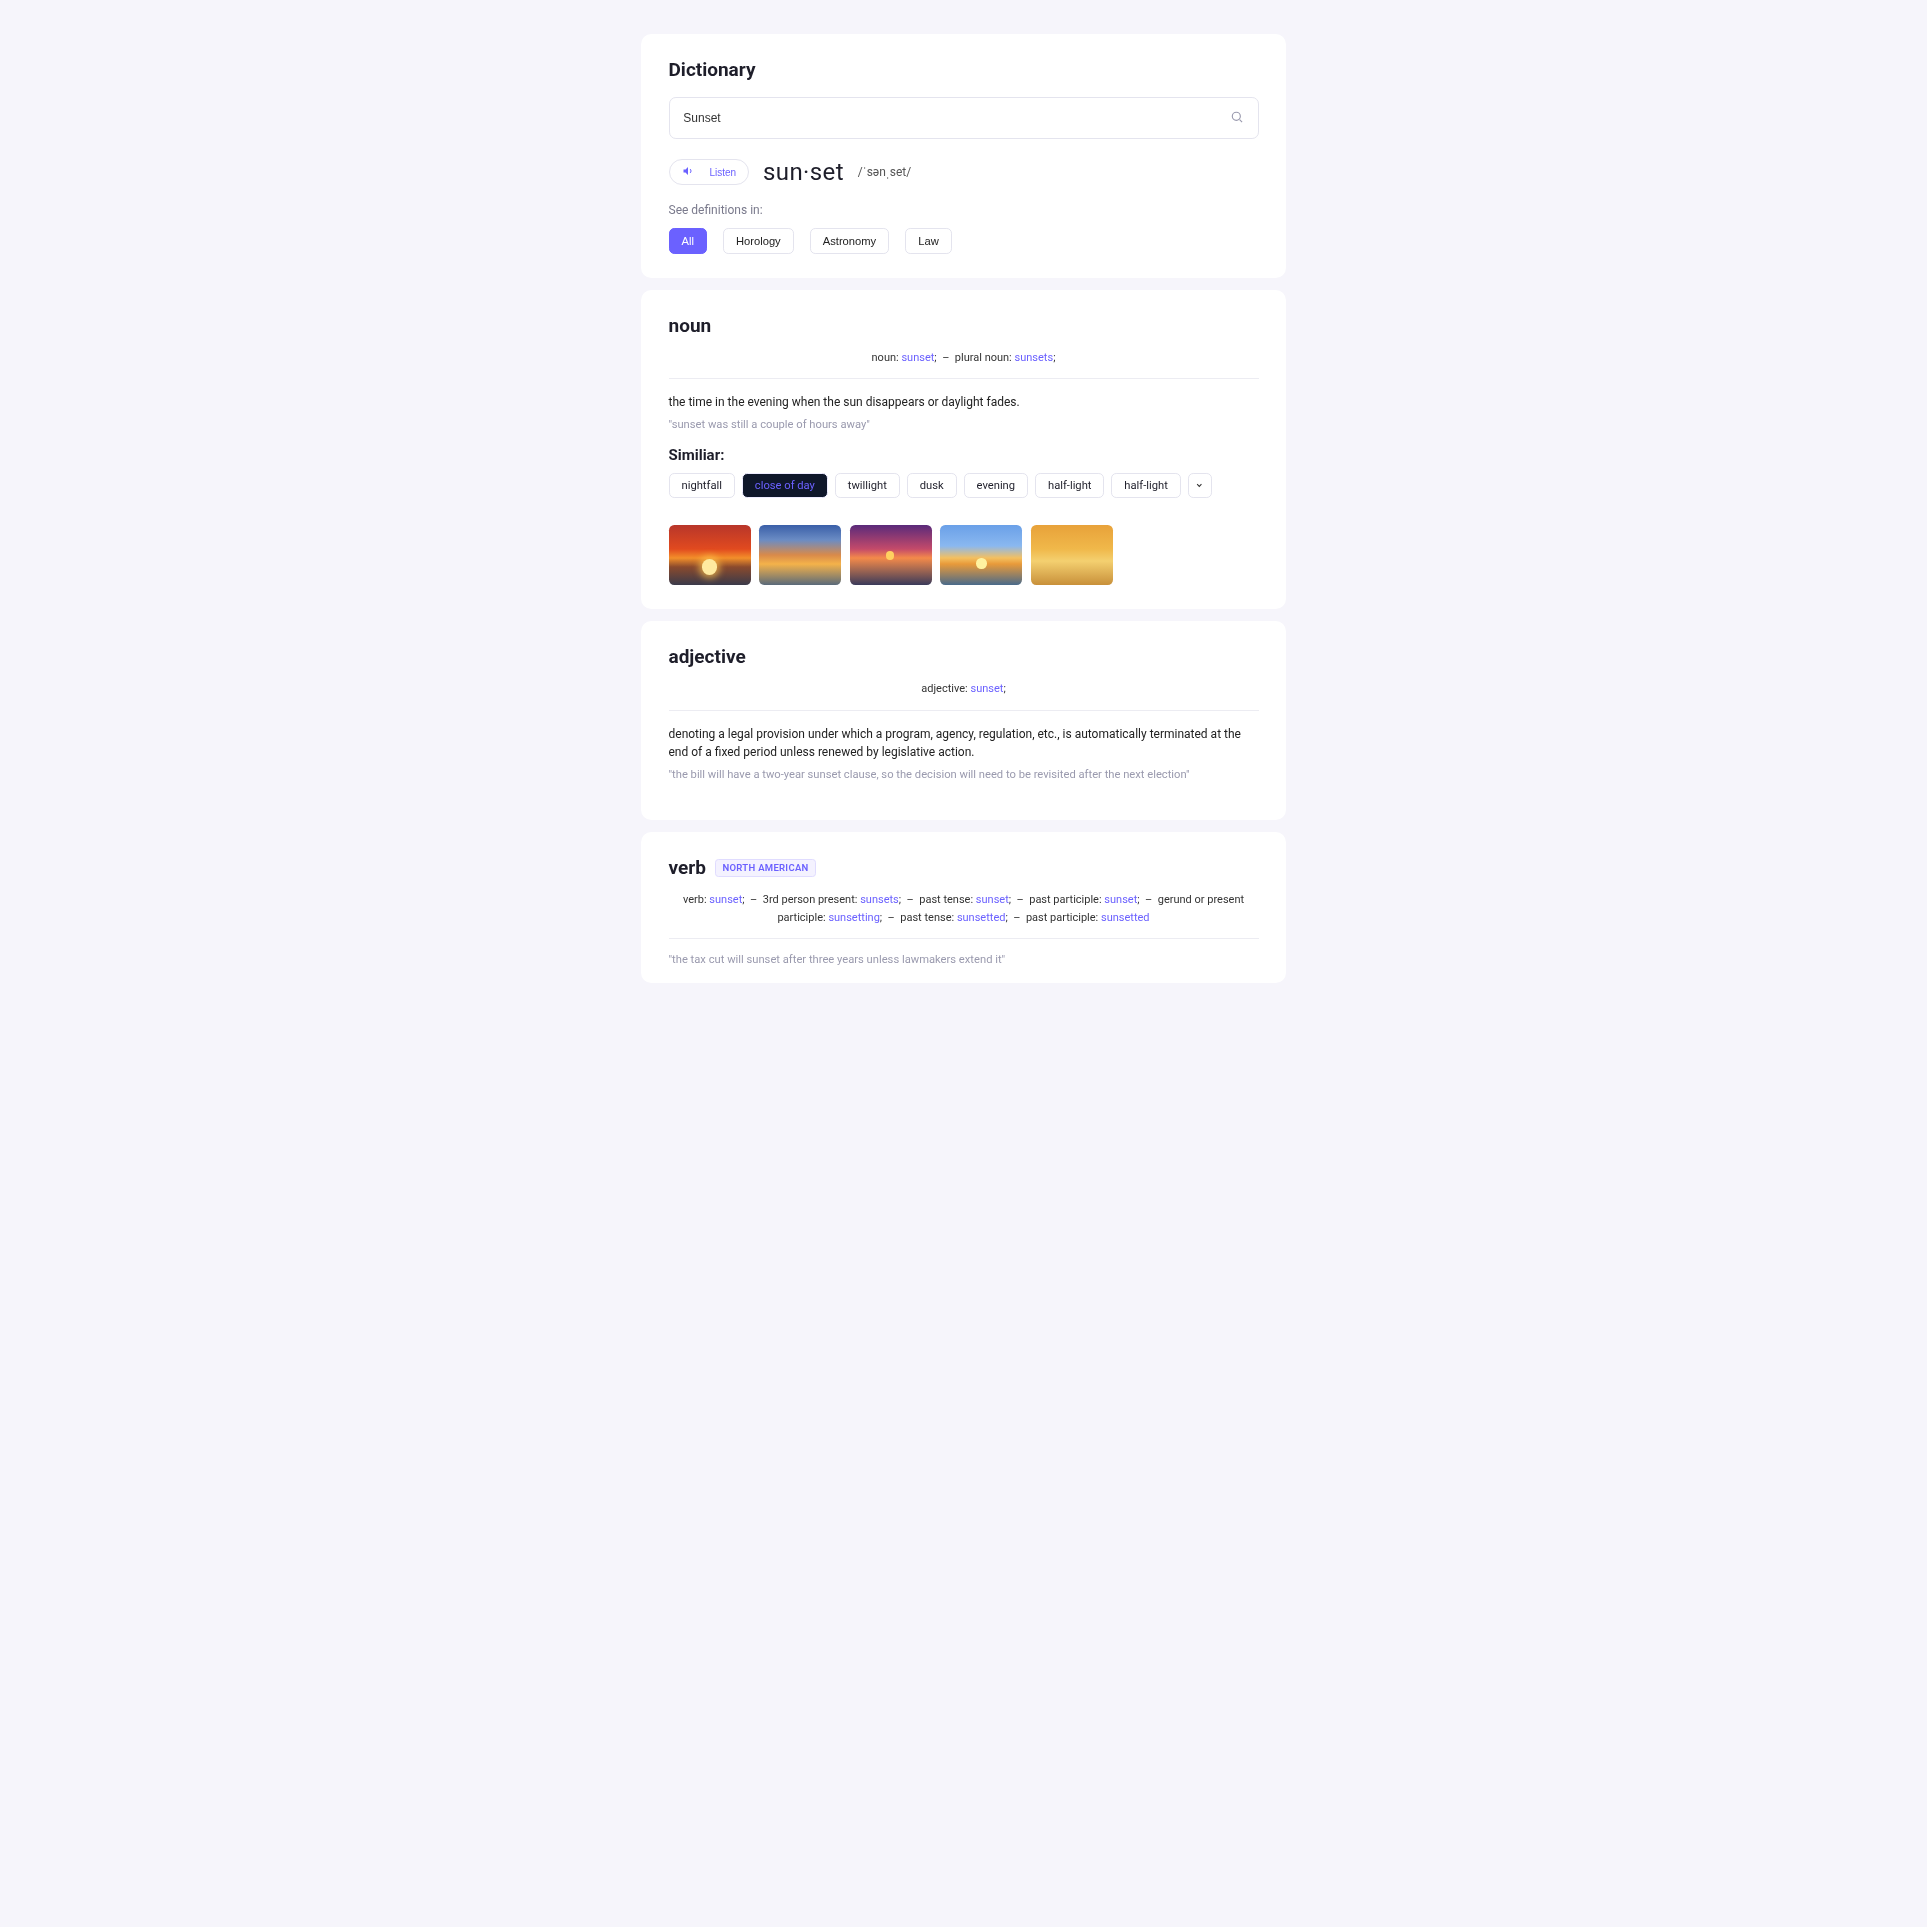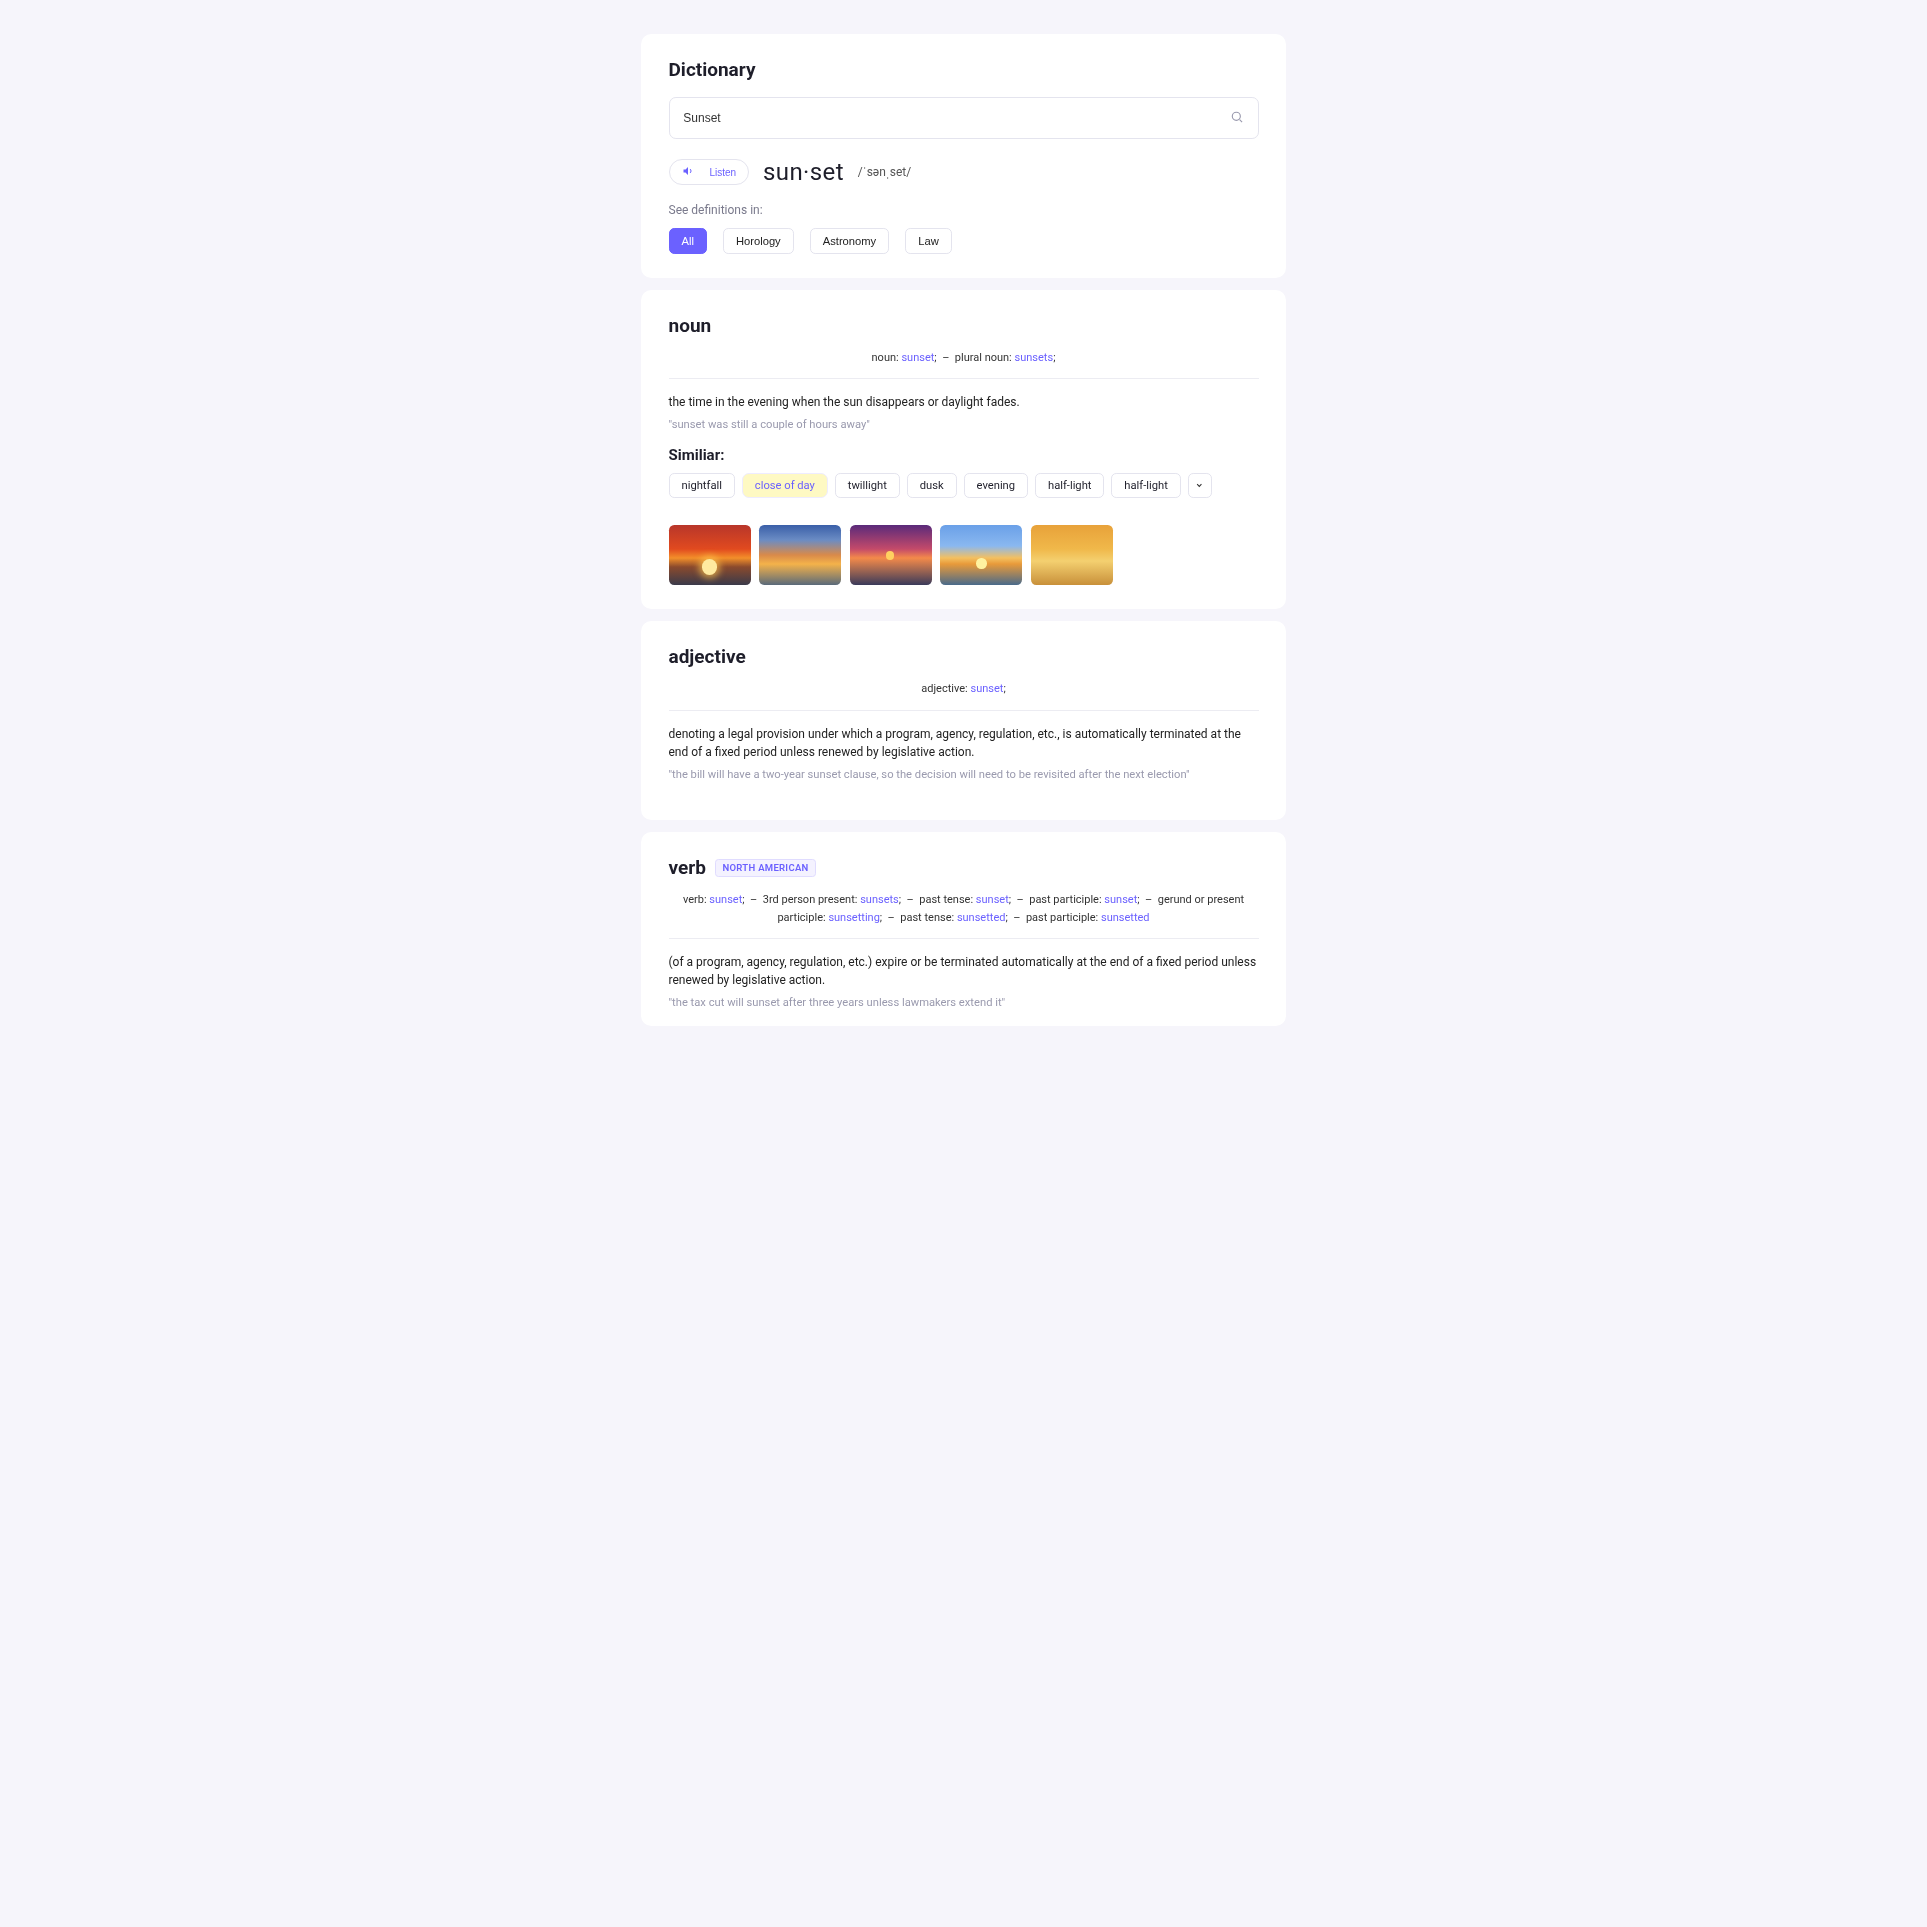--- a/index.html
+++ b/index.html
@@ -68,21 +68,21 @@
   .divider { border:none; border-top:0.9px solid #ececf2; margin:0 0 13.8px; }
 
   .definition { font-size:12px; color:#222; line-height:1.5; margin-bottom:6.9px; }
   .example { font-size:11.2px; color:#9a9aae; margin-bottom:15.5px; }
 
   .similar-label { font-size:15px; font-weight:700; margin-bottom:8.6px; }
   .sim-chips { display:flex; gap:6.9px; flex-wrap:wrap; align-items:center; margin-bottom:27px;}
   .sim-chip {
     border:0.9px solid #e4e4ee; border-radius:5.2px; padding:5.2px 12px; font-size:11.2px; background:#fff;
   }
-  .sim-chip.highlight { background:#fef9c3; color:#6b61ff; border-color:#eeecff;border-radius:7px; }
+  .sim-chip.highlight { background:#0f172a; color:#6b61ff; border-color:#eeecff; }
   .expand-chip { width:24px; text-align:center; padding:5.2px 0; }
 
   .imgs { display:flex; gap:8.6px; }
   .img-tile { width:82px; height:60px; border-radius:5.2px; overflow:hidden; }
   .sunset1 { background: linear-gradient(to bottom,#b8362a 0%,#e14a1f 40%,#f38f2a 55%,#8a4a2d 70%,#3a3a4a 100%); position:relative;}
   .sunset1::after{content:"";position:absolute;left:33px;top:34px;width:15.5px;height:15.5px;border-radius:50%;background:#ffeaa0;box-shadow:0 0 6.9px 3.4px rgba(255,200,80,0.6);}
   .sunset2 { background: linear-gradient(to bottom,#3a5fa8 0%,#6b8cc4 25%,#d98a4a 50%,#f4b24a 65%,#5a6a7a 100%);} 
   .sunset3 { background: linear-gradient(to bottom,#5a2a7a 0%,#c44a6a 40%,#f48a4a 55%,#3a3a5a 100%); position:relative;}
   .sunset3::after{content:"";position:absolute;left:36px;top:26px;width:8.6px;height:8.6px;border-radius:50%;background:#ffd060;}
   .sunset4 { background: linear-gradient(to bottom,#6aa0e8 0%,#8ab8f0 35%,#f4c060 55%,#e89a3a 65%,#4a6a8a 100%); position:relative;}
@@ -171,18 +171,17 @@
     <div class="example">"the bill will have a two-year sunset clause, so the decision will need to be revisited after the next election"</div>
   </div>
 
   <div class="card" style="padding-bottom:17px;">
     <div class="pos-title">
       <span>verb</span>
       <span class="tag">NORTH AMERICAN</span>
     </div>
     <div class="forms" id="verb-forms">verb: <span class="kw">sunset</span>; &nbsp;–&nbsp; 3rd person present: <span class="kw">sunsets</span>; &nbsp;–&nbsp; past tense: <span class="kw">sunset</span>; &nbsp;–&nbsp; past participle: <span class="kw">sunset</span>; &nbsp;–&nbsp; gerund or present participle: <span class="kw">sunsetting</span>; &nbsp;–&nbsp; past tense: <span class="kw">sunsetted</span>; &nbsp;–&nbsp; past participle: <span class="kw">sunsetted</span></div>
     <hr class="divider">
-    <div class="definition">(of a program, agency, regulation, etc.) expire or be terminated automatically at the end of a fixed period unless renewed by legislative action.</div>
     <div class="example" style="margin-bottom:0;">"the tax cut will sunset after three years unless lawmakers extend it"</div>
   </div>
 
 </div>
 
 
 </body></html>

